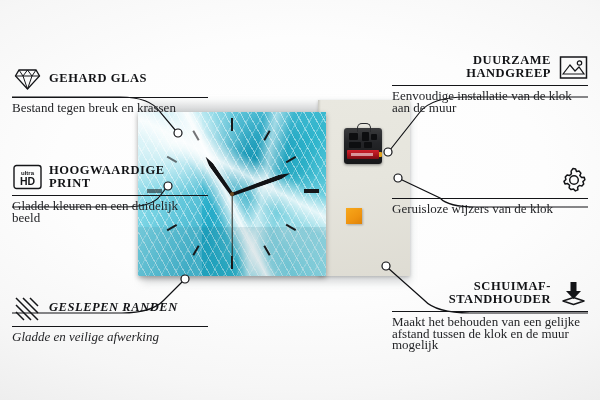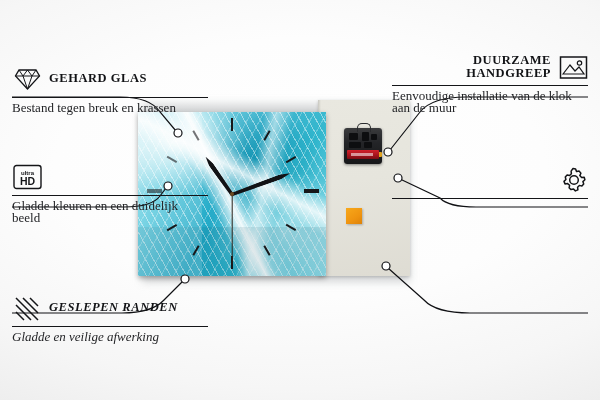--- a/index.html
+++ b/index.html
@@ -223,20 +223,21 @@
 
   <div class="feature left" style="left:12px;top:162px;">
     <div class="head">
       <span class="ficon">
         <svg width="29" height="26" viewBox="0 0 29 26">
           <rect x="1" y="1.5" width="27" height="23" rx="2.5" fill="none" stroke="currentColor" stroke-width="1.4"></rect>
           <text x="14.5" y="10.5" text-anchor="middle" font-family="Liberation Sans, sans-serif" font-size="6" font-weight="bold" fill="currentColor">ultra</text>
           <text x="14.5" y="21" text-anchor="middle" font-family="Liberation Sans, sans-serif" font-size="10.5" font-weight="bold" fill="currentColor">HD</text>
         </svg>
       </span>
+      <span class="ftitle">HOOGWAARDIGE PRINT</span>
     </div>
     <div class="rule"></div>
     <div class="fdesc">Gladde kleuren en een duidelijk beeld</div>
   </div>
 
   <div class="feature left" style="left:12px;top:293px;font-style:italic;">
     <div class="head">
       <span class="ficon">
         <svg width="27" height="25" viewBox="0 0 27 25">
           <path d="M2 2 L24 24 M2 9 L17 24 M2 16 L10 24 M9 2 L24 17 M16 2 L24 10" fill="none" stroke="currentColor" stroke-width="1.5"></path>
@@ -266,16 +267,30 @@
   <div class="feature right" style="left:392px;top:165px;">
     <div class="head">
       <span class="ficon">
         <svg width="28" height="28" viewBox="0 0 28 28">
           <path d="M14 2.5 L16.6 3.1 L17.6 5.6 L20.2 5.1 L21.9 7.2 L20.8 9.6 L22.6 11.5 L25.2 11.2 L25.9 13.8 L23.9 15.6 L24.7 18.1 L22.9 20.1 L20.4 19.4 L18.6 21.3 L18.9 23.9 L16.4 24.9 L14.5 23 L12 23.6 L10.1 21.8 L10.6 19.3 L8.6 17.6 L6 17.9 L5 15.4 L6.9 13.5 L6.3 11 L8.1 9.1 L10.6 9.6 L12.4 7.7 L12.1 5.1 Z" fill="none" stroke="currentColor" stroke-width="1.5" stroke-linejoin="round"></path>
           <circle cx="15" cy="14" r="4.3" fill="none" stroke="currentColor" stroke-width="1.5"></circle>
         </svg>
       </span>
     </div>
     <div class="rule"></div>
-  </div>
-
+    <div class="fdesc">Geruisloze wijzers van de klok</div>
+  </div>
+
+  <div class="feature right" style="left:392px;top:278px;">
+    <div class="head">
+      <span class="ficon">
+        <svg width="27" height="27" viewBox="0 0 27 27">
+          <path d="M10.5 2 H16.5 V11 H21 L13.5 19 L6 11 H10.5 Z" fill="currentColor"></path>
+          <path d="M13.5 17.5 L24 21 L13.5 24.5 L3 21 Z" fill="none" stroke="currentColor" stroke-width="1.5" stroke-linejoin="round"></path>
+        </svg>
+      </span>
+      <span class="ftitle">SCHUIMAF- STANDHOUDER</span>
+    </div>
+    <div class="rule"></div>
+    <div class="fdesc">Maakt het behouden van een gelijke afstand tussen de klok en de muur mogelijk</div>
+  </div>
 
 </div>
 
 </body></html>

